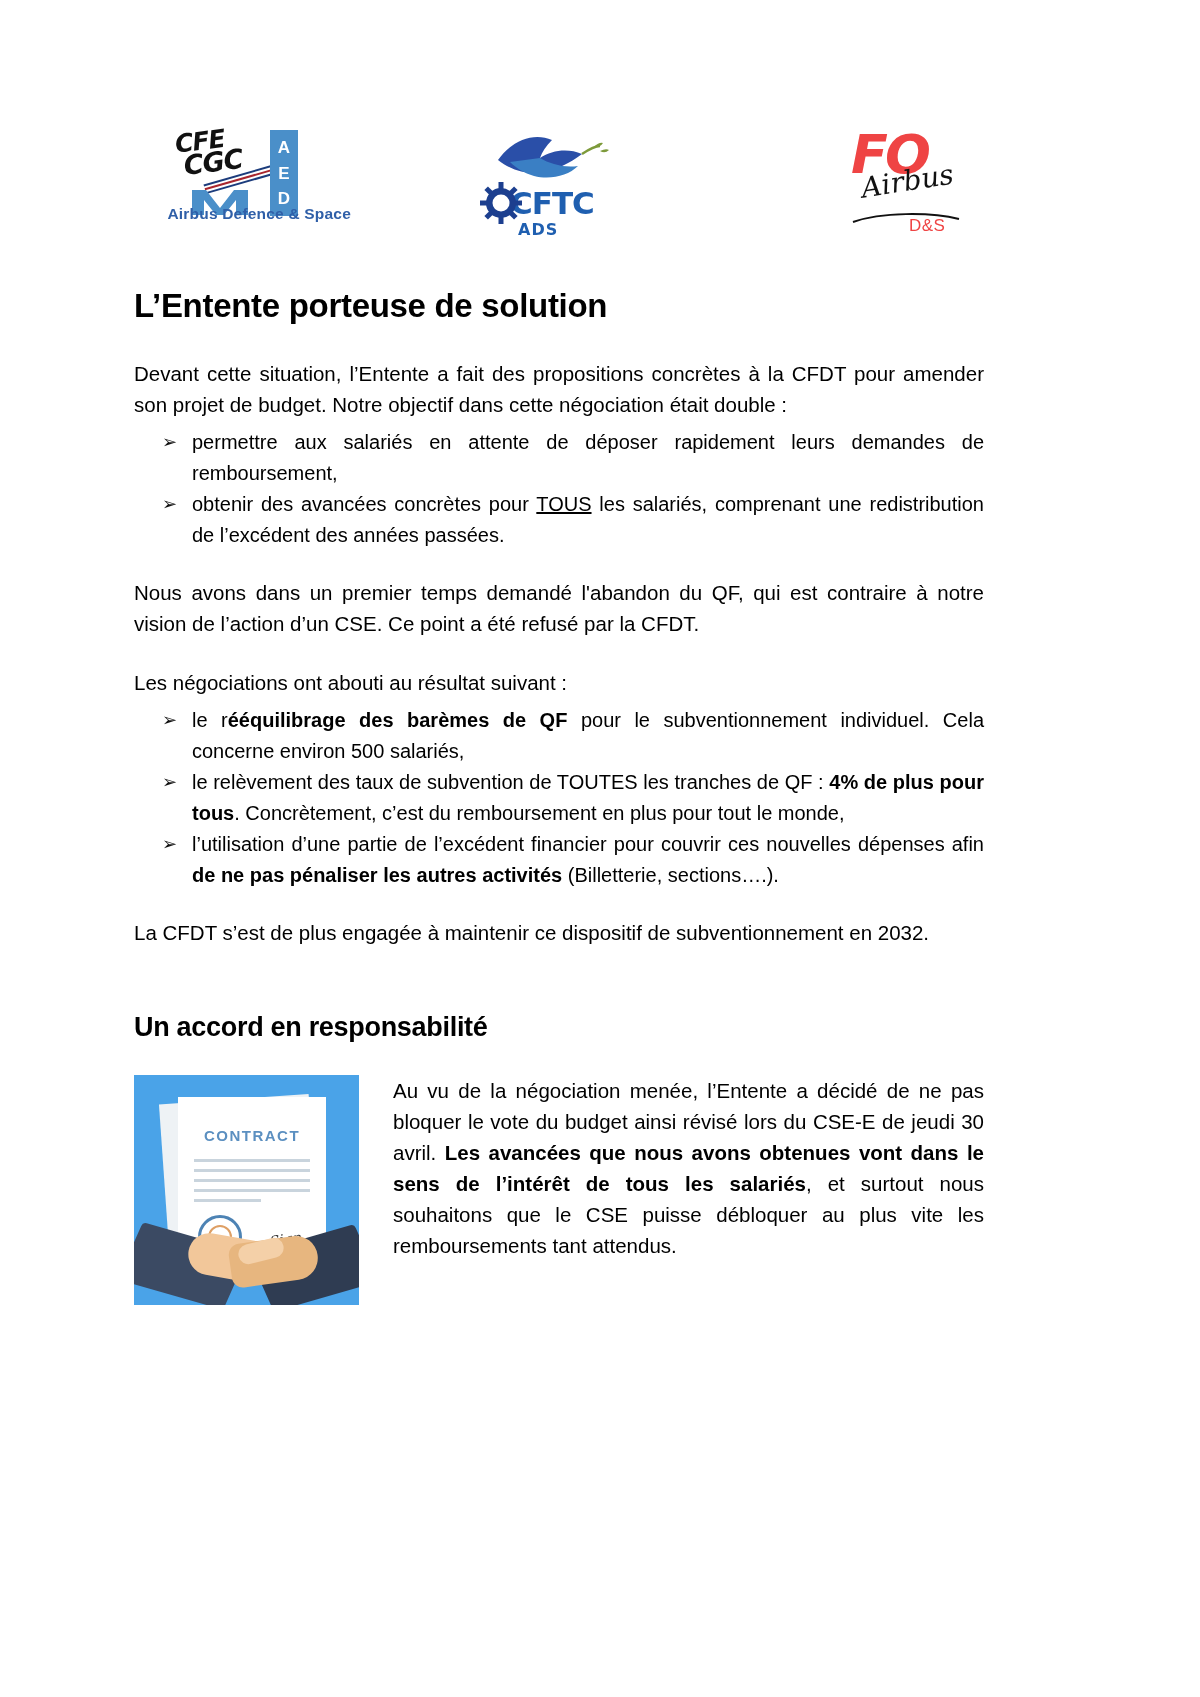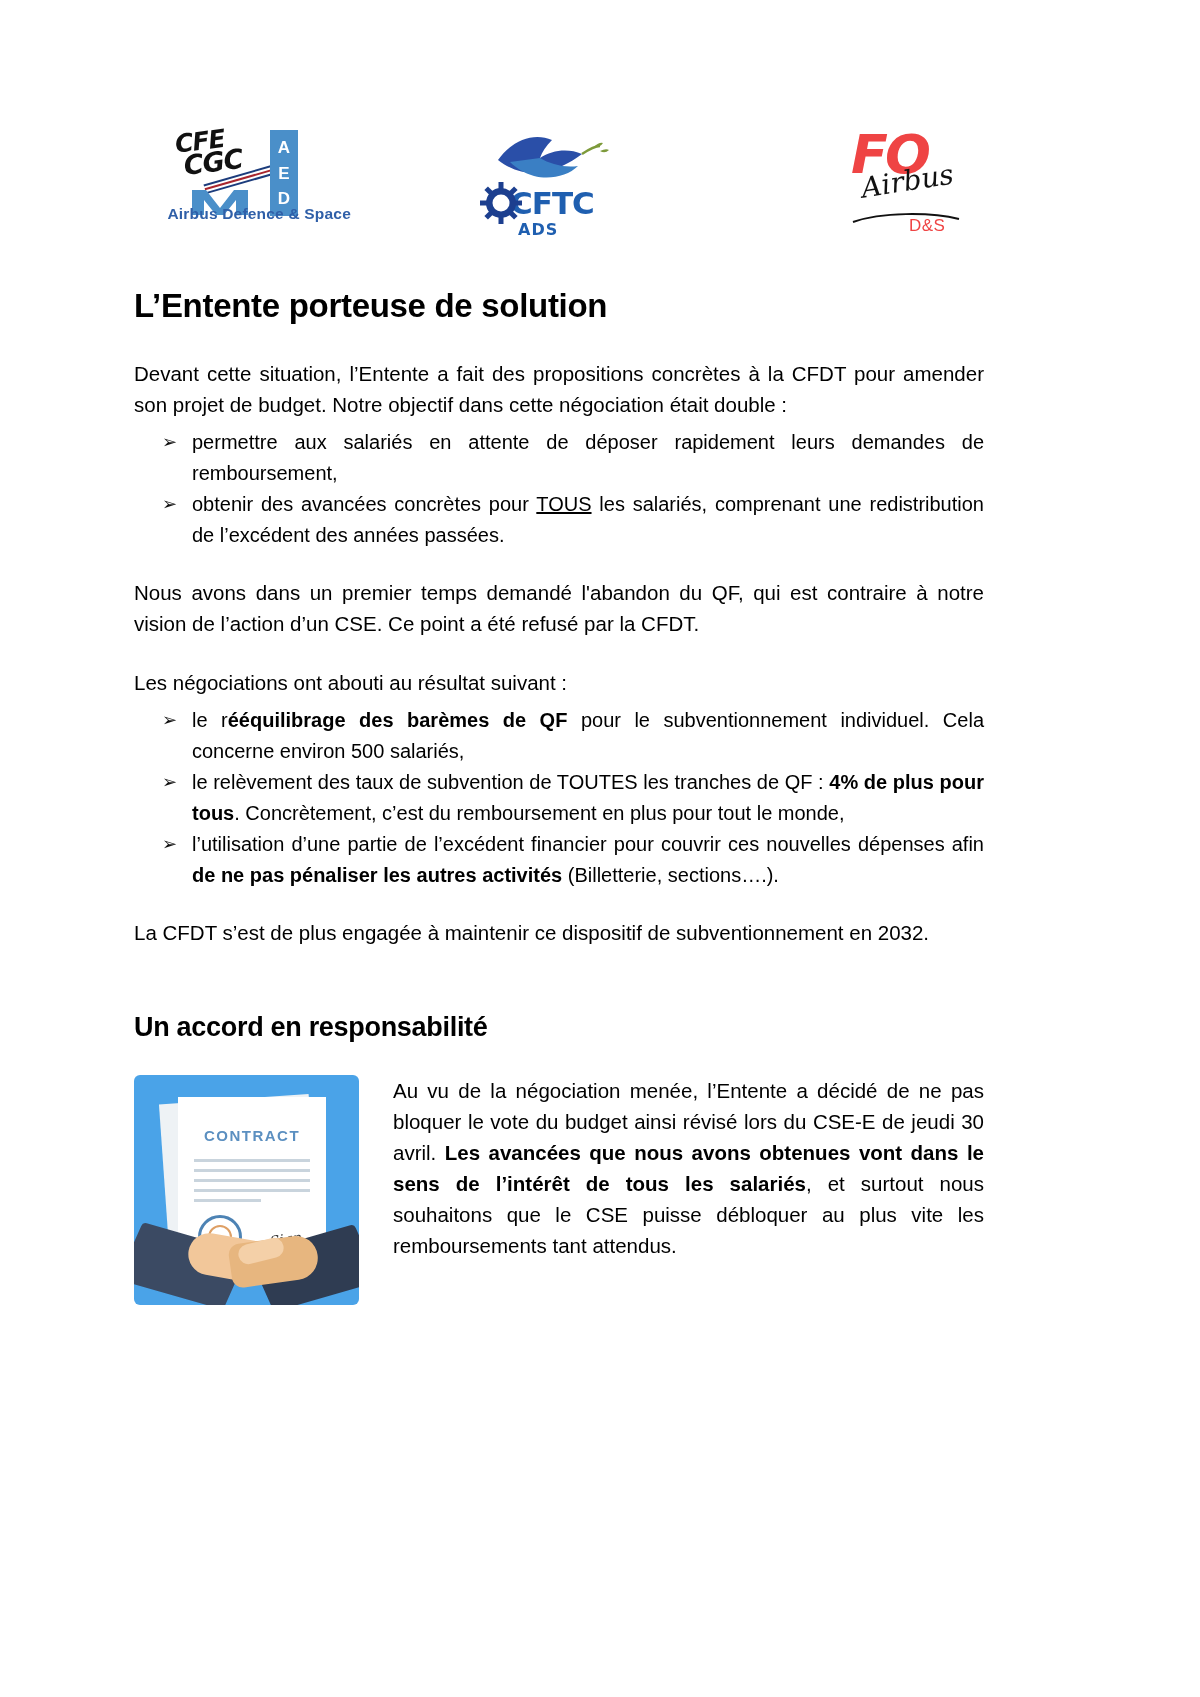--- a/index.html
+++ b/index.html
@@ -285,21 +285,20 @@
     align-items: flex-start;
     gap: 0px;
   }
   .illus {
     flex: none;
     width: 225px;
     height: 230px;
     position: relative;
     overflow: hidden;
     background: #4aa3e8;
-    border-radius: 6px;
   }
   .illus .paper-back {
     position: absolute;
     left: 30px;
     top: 24px;
     width: 150px;
     height: 150px;
     background: #eef2f5;
     transform: rotate(-4deg);
   }

